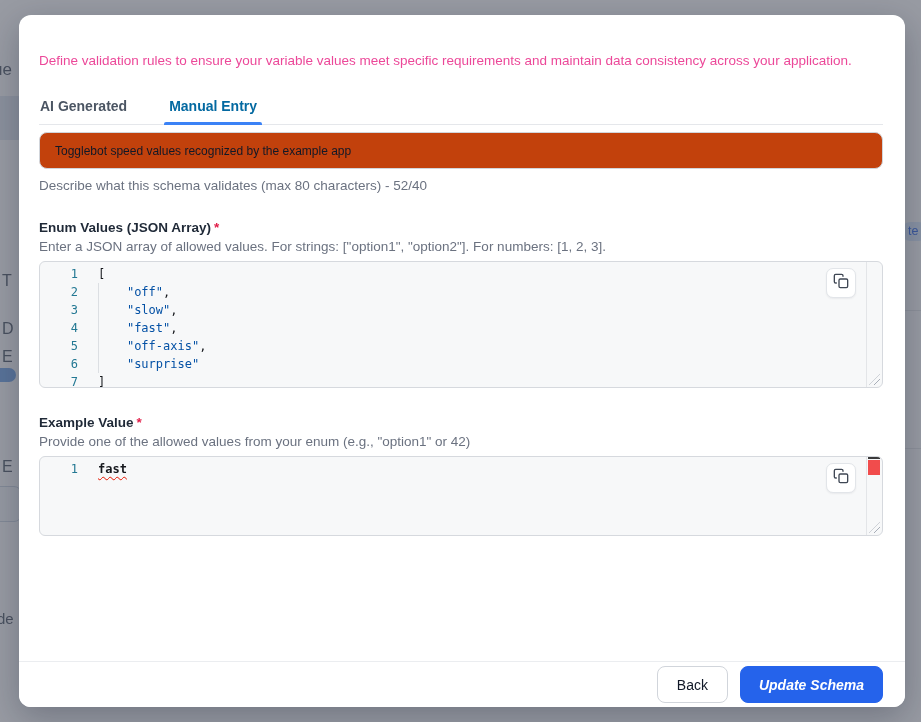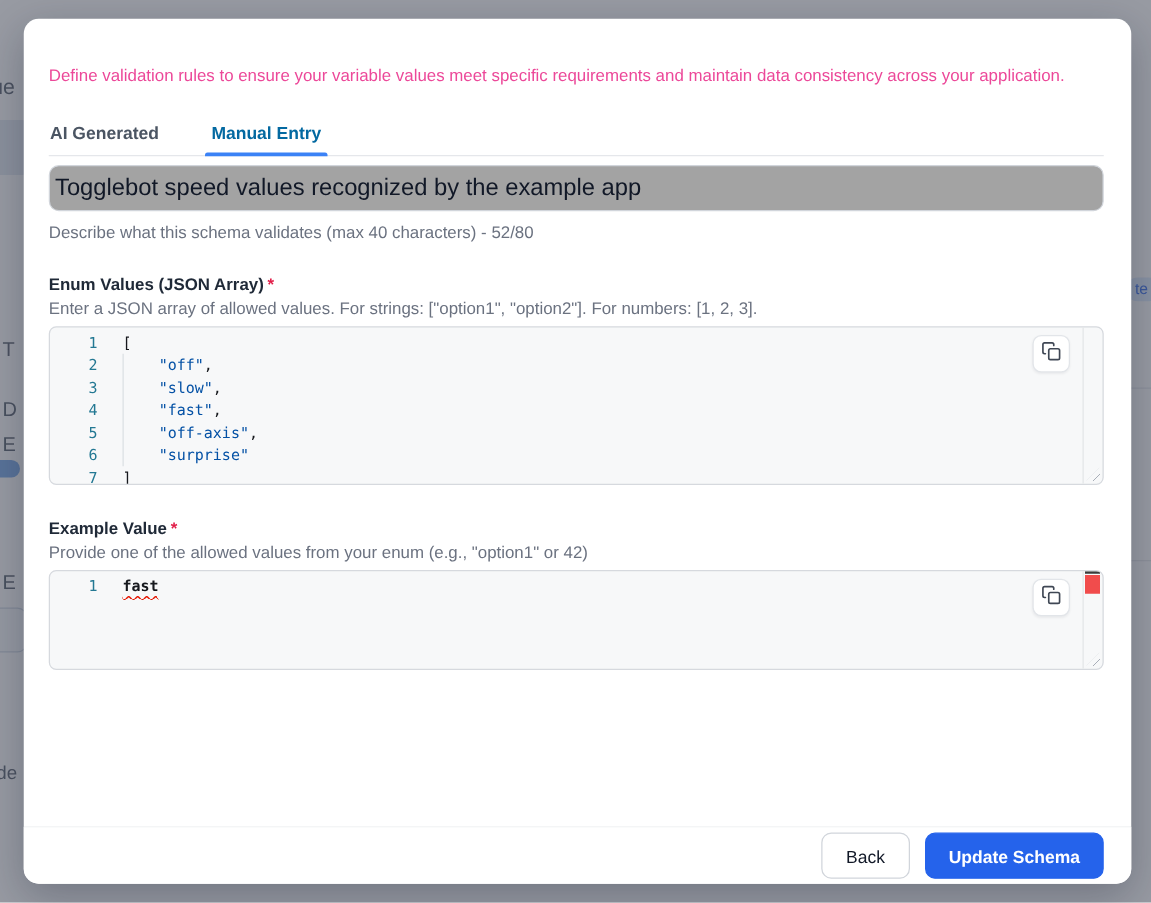--- a/index.html
+++ b/index.html
@@ -30,22 +30,22 @@
   .tab { font-size:14px; font-weight:600; padding:0 1px 10px 1px; cursor:pointer; position:relative; }
   .tab.inactive { color:#4b5563; }
   .tab.active { color:#0369a1; }
   .tab.active::after { content:""; position:absolute; left:-4px; right:-4px; bottom:-1px; height:3px;
                        background:#3b82f6; border-radius:2px 2px 0 0; }
 
   
   .field-label { margin-top:29px; font-size:13.5px; font-weight:600; color:#1f2937; }
   .req { color:#e11d48; margin-left:3px; font-weight:700; }
   .text-input { margin-top:7px; width:100%; height:37px; border:1px solid #d1d5db; border-radius:8px;
-                padding:0 4px; font-size:19px; color:#111827; font-family:"Liberation Sans",sans-serif;
-                background:#a3a3a3; outline:none; display:block; }
+                padding:0 15px; font-size:12px; color:#111827; font-family:"Liberation Sans",sans-serif;
+                background:#c2410c; outline:none; display:block; }
   .helper { margin-top:9px; font-size:13.5px; color:#6b7280; }
   .helper-tight { margin-top:4px; font-size:13.5px; color:#6b7280; }
   .field-label-2 { margin-top:27px; font-size:13.5px; font-weight:600; color:#1f2937; }
 
   
   .editor { position:relative; margin-top:7px; border:1px solid #d6d9de; border-radius:6px;
             background:#f7f8f9; overflow:hidden; }
   .editor.h-tall { height:127px; }
   .editor.h-short { height:80px; }
   .code-lines { padding-top:3px; font-family:"DejaVu Sans Mono","Liberation Mono",monospace; font-size:12px; line-height:18px; }
@@ -67,21 +67,21 @@
   .resize-grip { position:absolute; right:2px; bottom:2px; width:11px; height:11px;
                  background:repeating-linear-gradient(135deg, transparent 0 3px, #a8aeb8 3px 4px);
                  clip-path:polygon(100% 0, 100% 100%, 0 100%); cursor:nwse-resize; }
 
   
   .modal-footer { position:absolute; left:0; right:0; bottom:0; height:46px; border-top:1px solid #ebedf0;
                   background:#ffffff; border-radius:0 0 12px 12px; display:flex; align-items:center;
                   justify-content:flex-end; gap:12px; padding:0 22px; }
   .btn { height:37px; border-radius:8px; font-size:14px; font-family:"Liberation Sans",sans-serif; cursor:pointer; }
   .btn-back { background:#ffffff; border:1px solid #d1d5db; color:#111827; font-weight:500; padding:0 19px; }
-  .btn-primary { background:#2563eb; border:1px solid #2563eb; color:#ffffff; font-weight:600; padding:0 18px; }
+  .btn-primary { background:#2563eb; border:1px solid #2563eb; color:#ffffff; font-weight:600; padding:0 18px;font-style:italic; }
 </style>
 </head>
 <body>
 
 <div class="backdrop">
   <div class="frag-box-light"></div>
   <span class="frag-text" style="left:-7px; top:60px; font-size:17px;">ue</span>
   <span class="frag-text" style="left:2px; top:272px;">T</span>
   <span class="frag-text" style="left:2px; top:320px;">D</span>
   <span class="frag-text" style="left:2px; top:348px;">E</span>
@@ -99,21 +99,21 @@
 <div class="modal">
   <div class="modal-body">
     <div class="modal-desc">Define validation rules to ensure your variable values meet specific requirements and maintain data consistency across your application.</div>
 
     <div class="tabs">
       <div class="tab inactive">AI Generated</div>
       <div class="tab active">Manual Entry</div>
     </div>
 
     <input class="text-input" type="text" value="Togglebot speed values recognized by the example app" style="">
-    <div class="helper">Describe what this schema validates (max 40 characters) - 52/80</div>
+    <div class="helper">Describe what this schema validates (max 80 characters) - 52/40</div>
 
     <div class="field-label-2">
       <span>Enum Values (JSON Array)</span><span class="req">*</span>
     </div>
     <div class="helper-tight">Enter a JSON array of allowed values. For strings: ["option1", "option2"]. For numbers: [1, 2, 3].</div>
 
     <div class="editor h-tall">
       <div class="indent-guide"></div>
       <div class="code-lines">
           <div class="cl">

